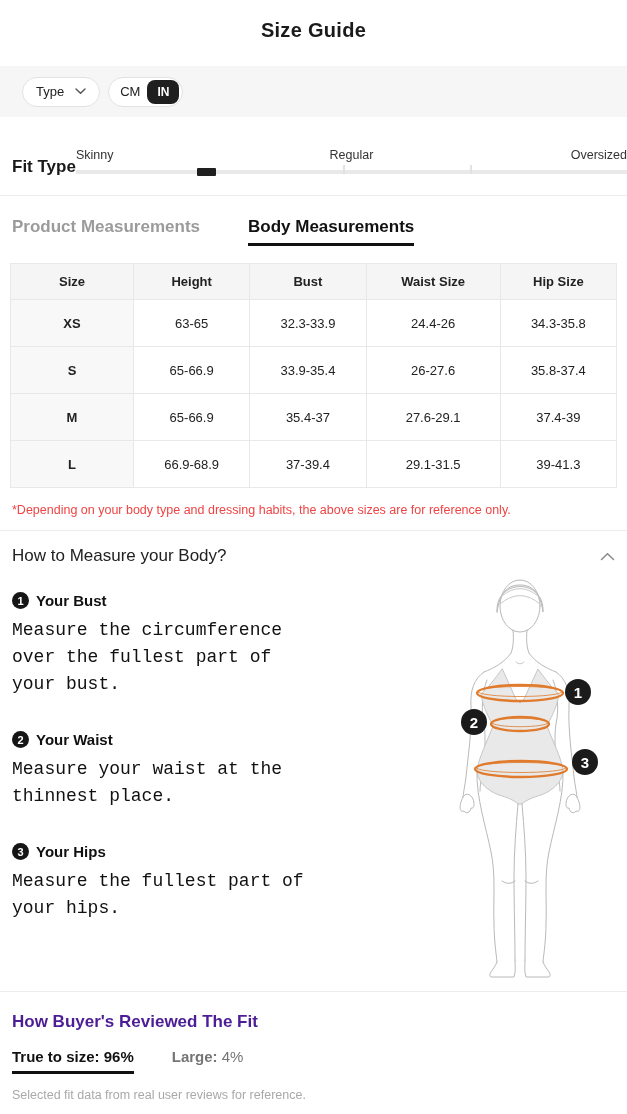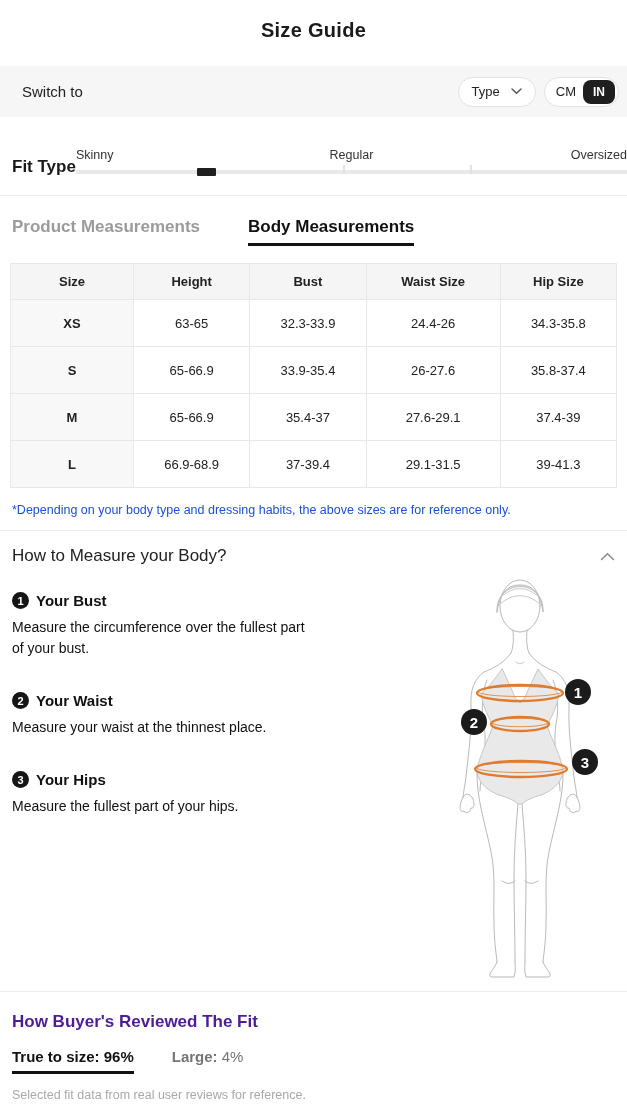--- a/index.html
+++ b/index.html
@@ -42,53 +42,52 @@
   .tab.active { color:#111; }
   .tab.active .tab-label { display:inline-block; border-bottom:3px solid #111; padding-bottom:6px; }
 
   
   table.size-table { width:607px; margin:17px 10px 0; border-collapse:collapse; font-size:13px; color:#222; }
   .size-table th, .size-table td { border:1px solid #e8e8e8; text-align:center; vertical-align:middle; }
   .size-table thead th { background:#f5f5f5; height:36px; font-weight:bold; }
   .size-table tbody tr { height:47px; }
   .size-table tbody th { background:#f8f8f8; font-weight:bold; width:123px; }
 
-  .footnote { margin:15px 12px 0; font-size:12.5px; color:#1d4ed8; }
+  .footnote { margin:15px 12px 0; font-size:12.5px; color:#ef4444; }
   .divider { border:none; border-top:1px solid #ececec; margin:13px 0 0; }
 
   
   .measure-header { display:flex; align-items:center; justify-content:space-between; padding:15px 12px 6px; cursor:pointer; }
   .measure-title { font-size:17px; font-weight:normal; color:#222; }
   .measure-content { display:flex; padding-left:12px; }
   .measure-list { flex:1; padding:20px 10px 0 0; }
   .measure-item { margin-bottom:33px; }
   .measure-item-head { display:flex; align-items:center; gap:7px; font-size:15px; font-weight:bold; color:#111; }
   .num-badge { display:inline-flex; align-items:center; justify-content:center; width:17px; height:17px; border-radius:50%; background:#151515; color:#fff; font-size:11px; font-weight:bold; }
-  .measure-desc { margin:8px 0 0; font-size:14px; line-height:1.5; color:#111; max-width:300px; }
+  .measure-desc { margin:8px 0 0; font-size:18px; line-height:1.5; color:#111; max-width:300px;font-family:Liberation Mono, monospace; }
   .figure-wrap { width:197px; flex:none; }
 
   
   .review { border-top:1px solid #ececec; margin-top:5px; padding:20px 12px 0; }
   .review-title { font-size:17px; font-weight:bold; color:#4c1d95; margin:0; }
   .review-stats { display:flex; gap:38px; margin-top:16px; font-size:15px; align-items:flex-start; }
   .stat-primary { color:#111; font-weight:bold; border-bottom:3px solid #111; padding-bottom:6px; cursor:pointer; }
   .stat-secondary { color:#757575; cursor:pointer; }
   .stat-secondary .stat-label { font-weight:bold; }
   .review-disclaimer { margin-top:14px; font-size:12.5px; color:#a9a9a9; }
 
   .chev { display:block; }
   svg text { font-family:"Liberation Sans", sans-serif; }
 </style>
 </head>
 <body>
 
 <h1 class="page-title">Size Guide</h1>
 
 <div class="switch-bar">
-  <span class="switch-label">Switch to</span>
   <div class="pill type-pill">
     <span>Type</span>
     <svg class="chev" width="11" height="7" viewBox="0 0 11 7">
         <polyline points="1,1 5.5,5.3 10,1" fill="none" stroke="#555" stroke-width="1.4" stroke-linecap="round"></polyline>
       </svg>
   </div>
   <div class="pill unit-pill">
     <span class="unit-cm">CM</span>
     <span class="unit-in">IN</span>
   </div>

